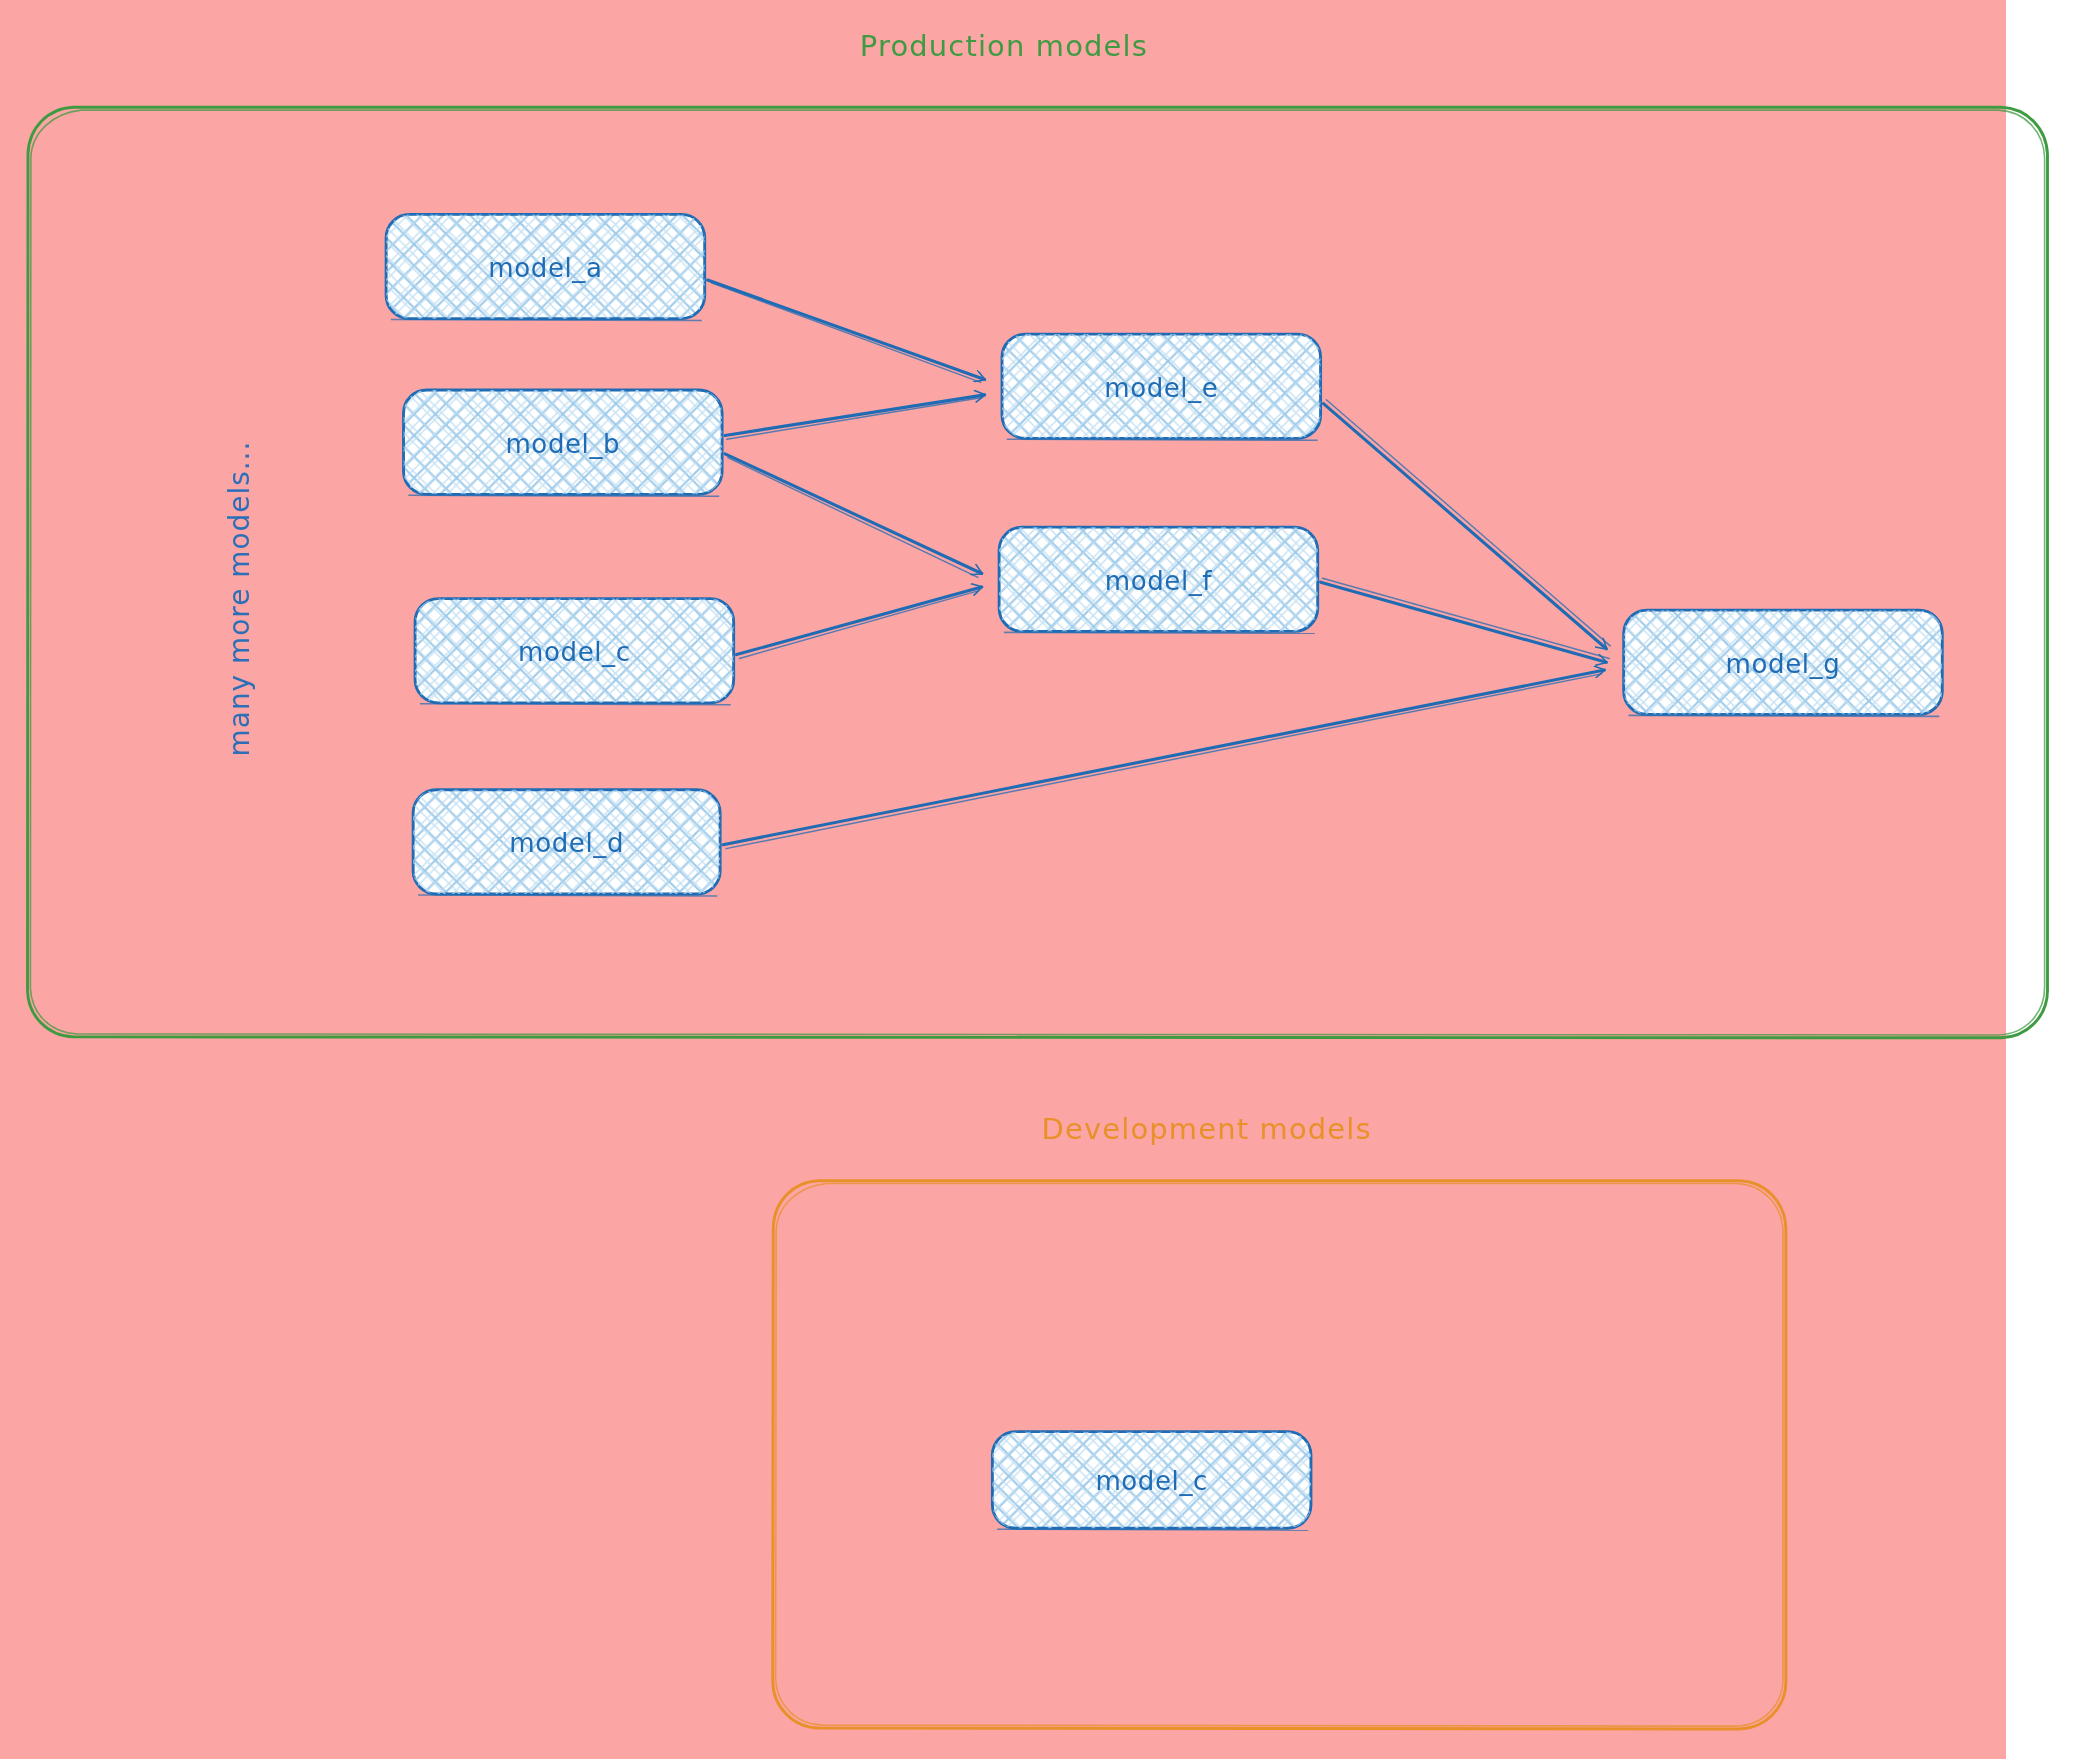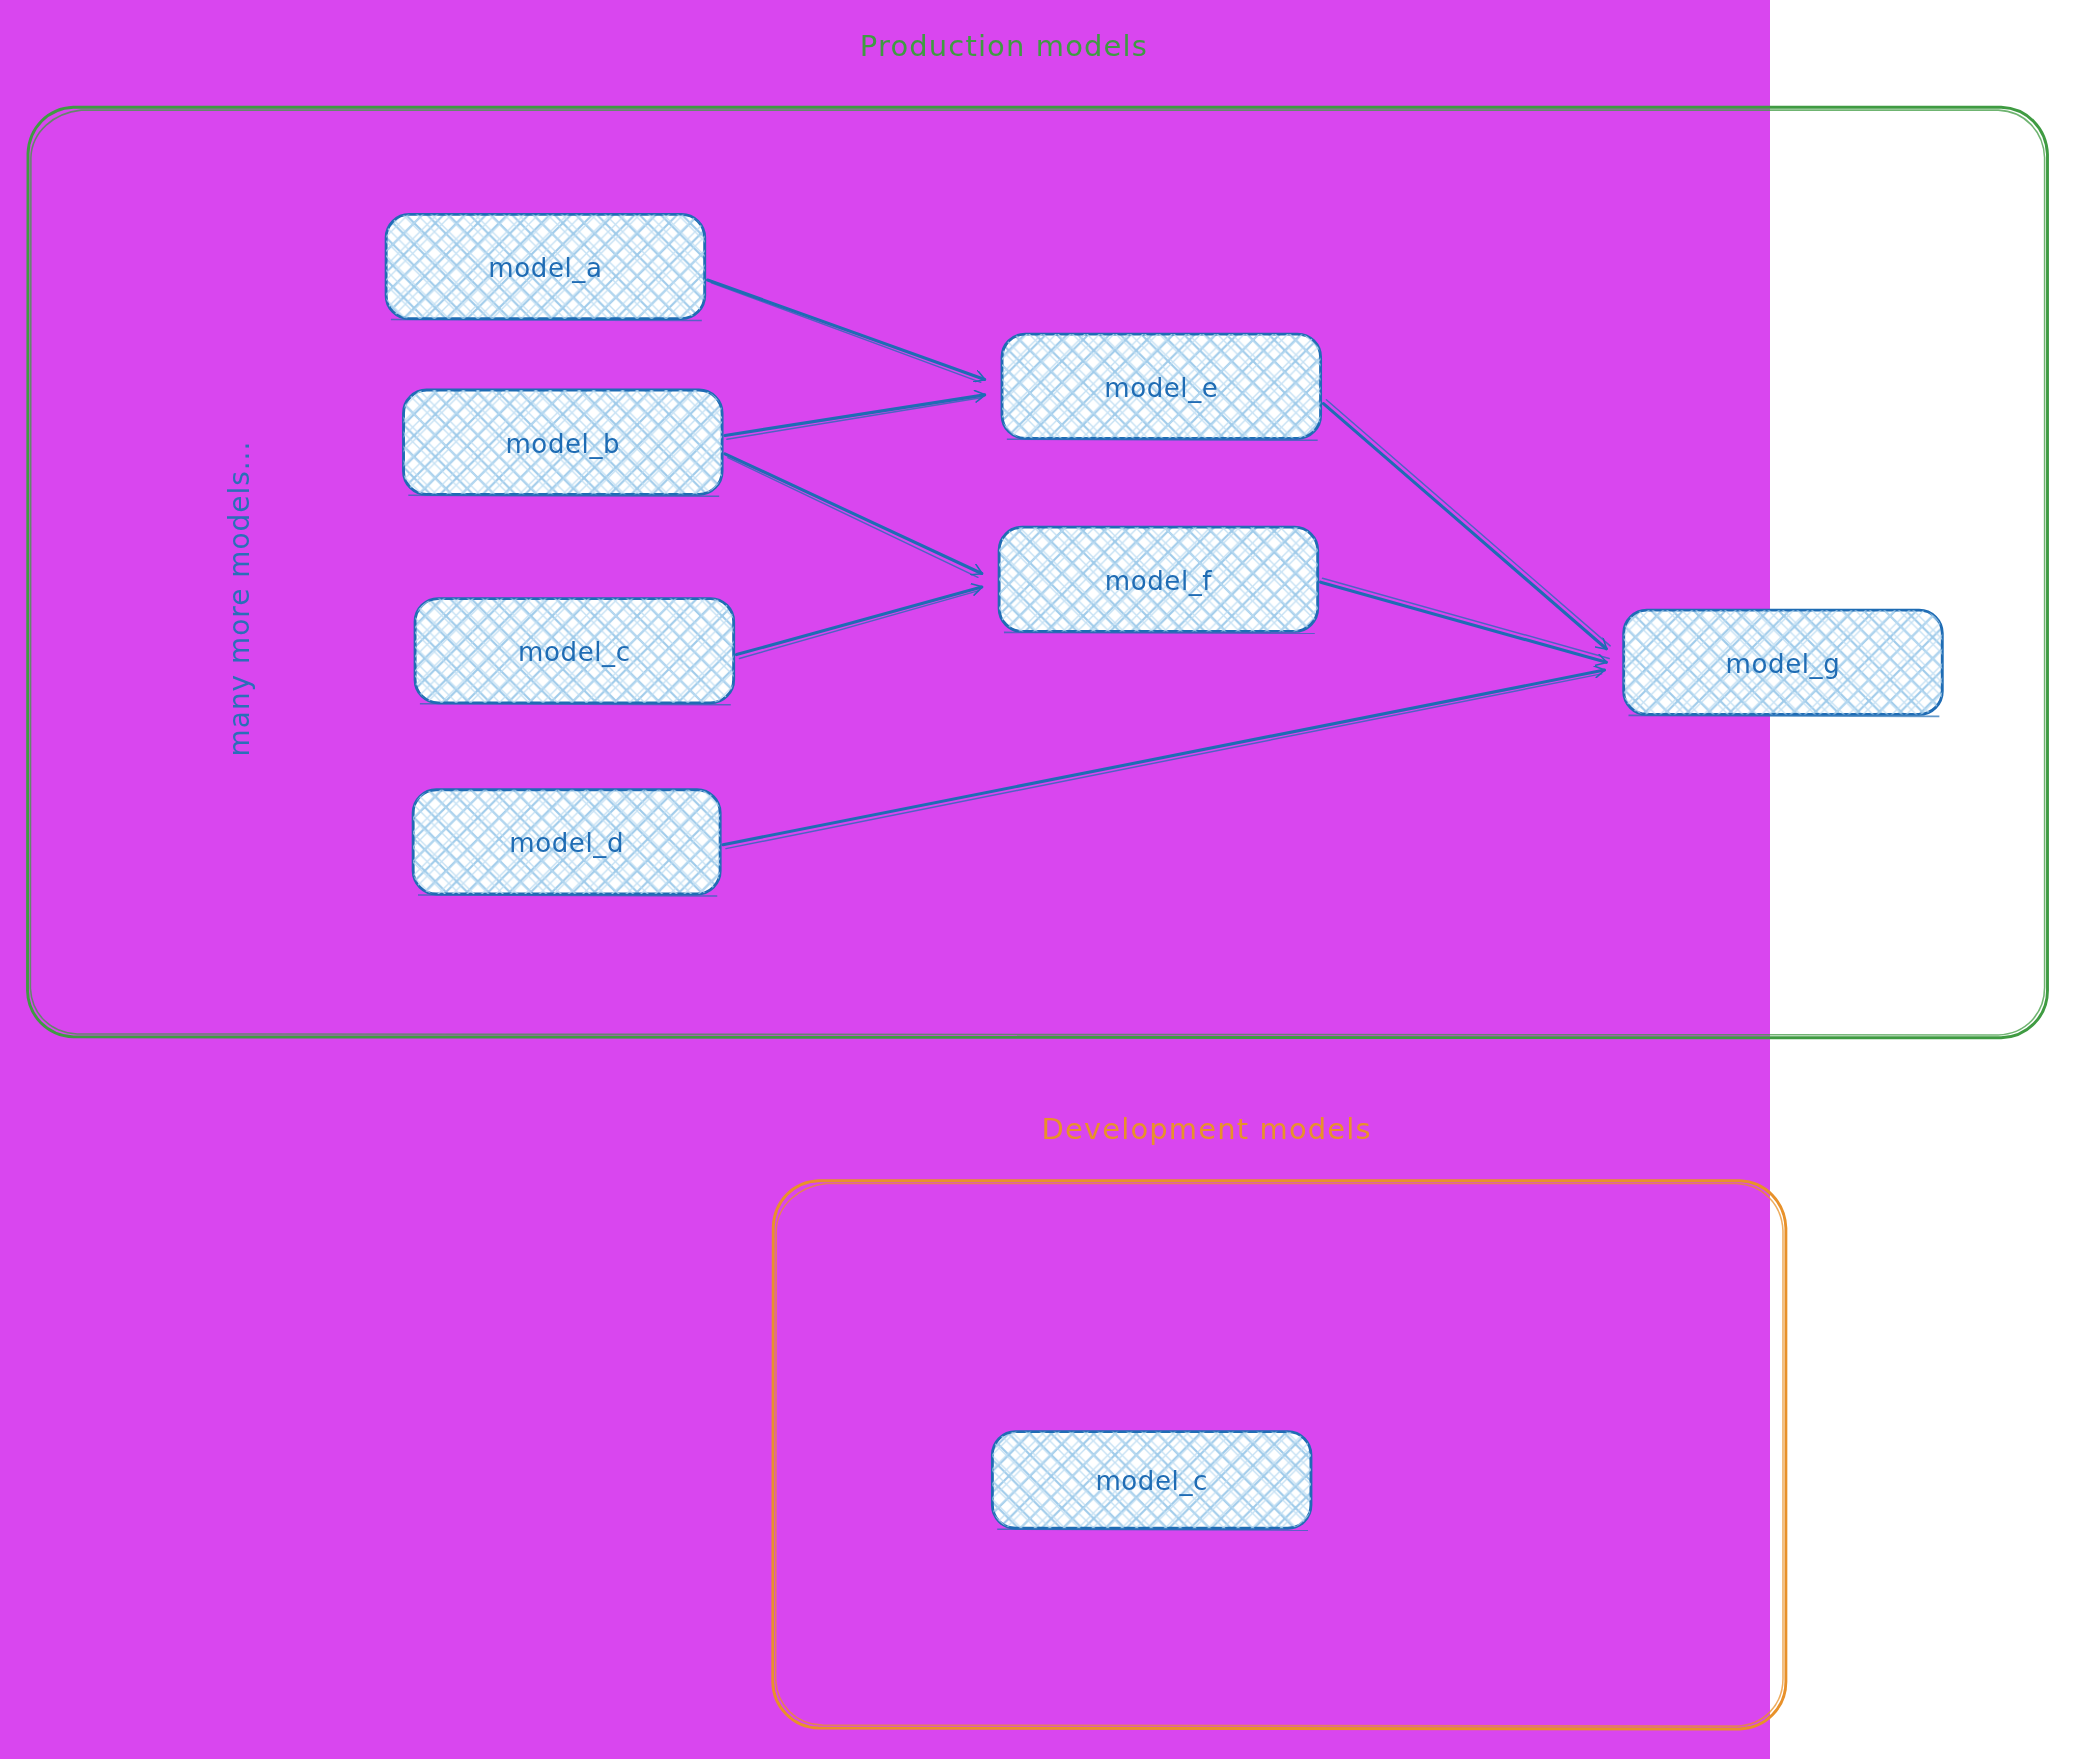--- a/index.html
+++ b/index.html
@@ -8,23 +8,23 @@
     background: #ffffff;
   }
   body {
     width: 2089px;
     height: 1759px;
     font-family: "DejaVu Sans", sans-serif;
     overflow: hidden;
   }
   #canvas {
     position: relative;
-    width: 1770px;
+    width: 2006px;
     height: 1759px;
-    background: #d946ef;
+    background: #fca5a5;
   }
   svg.diagram {
     position: absolute;
     left: 0;
     top: 0;
     width: 2089px;
     height: 1759px;
     display: block;
   }
   .group-title {

